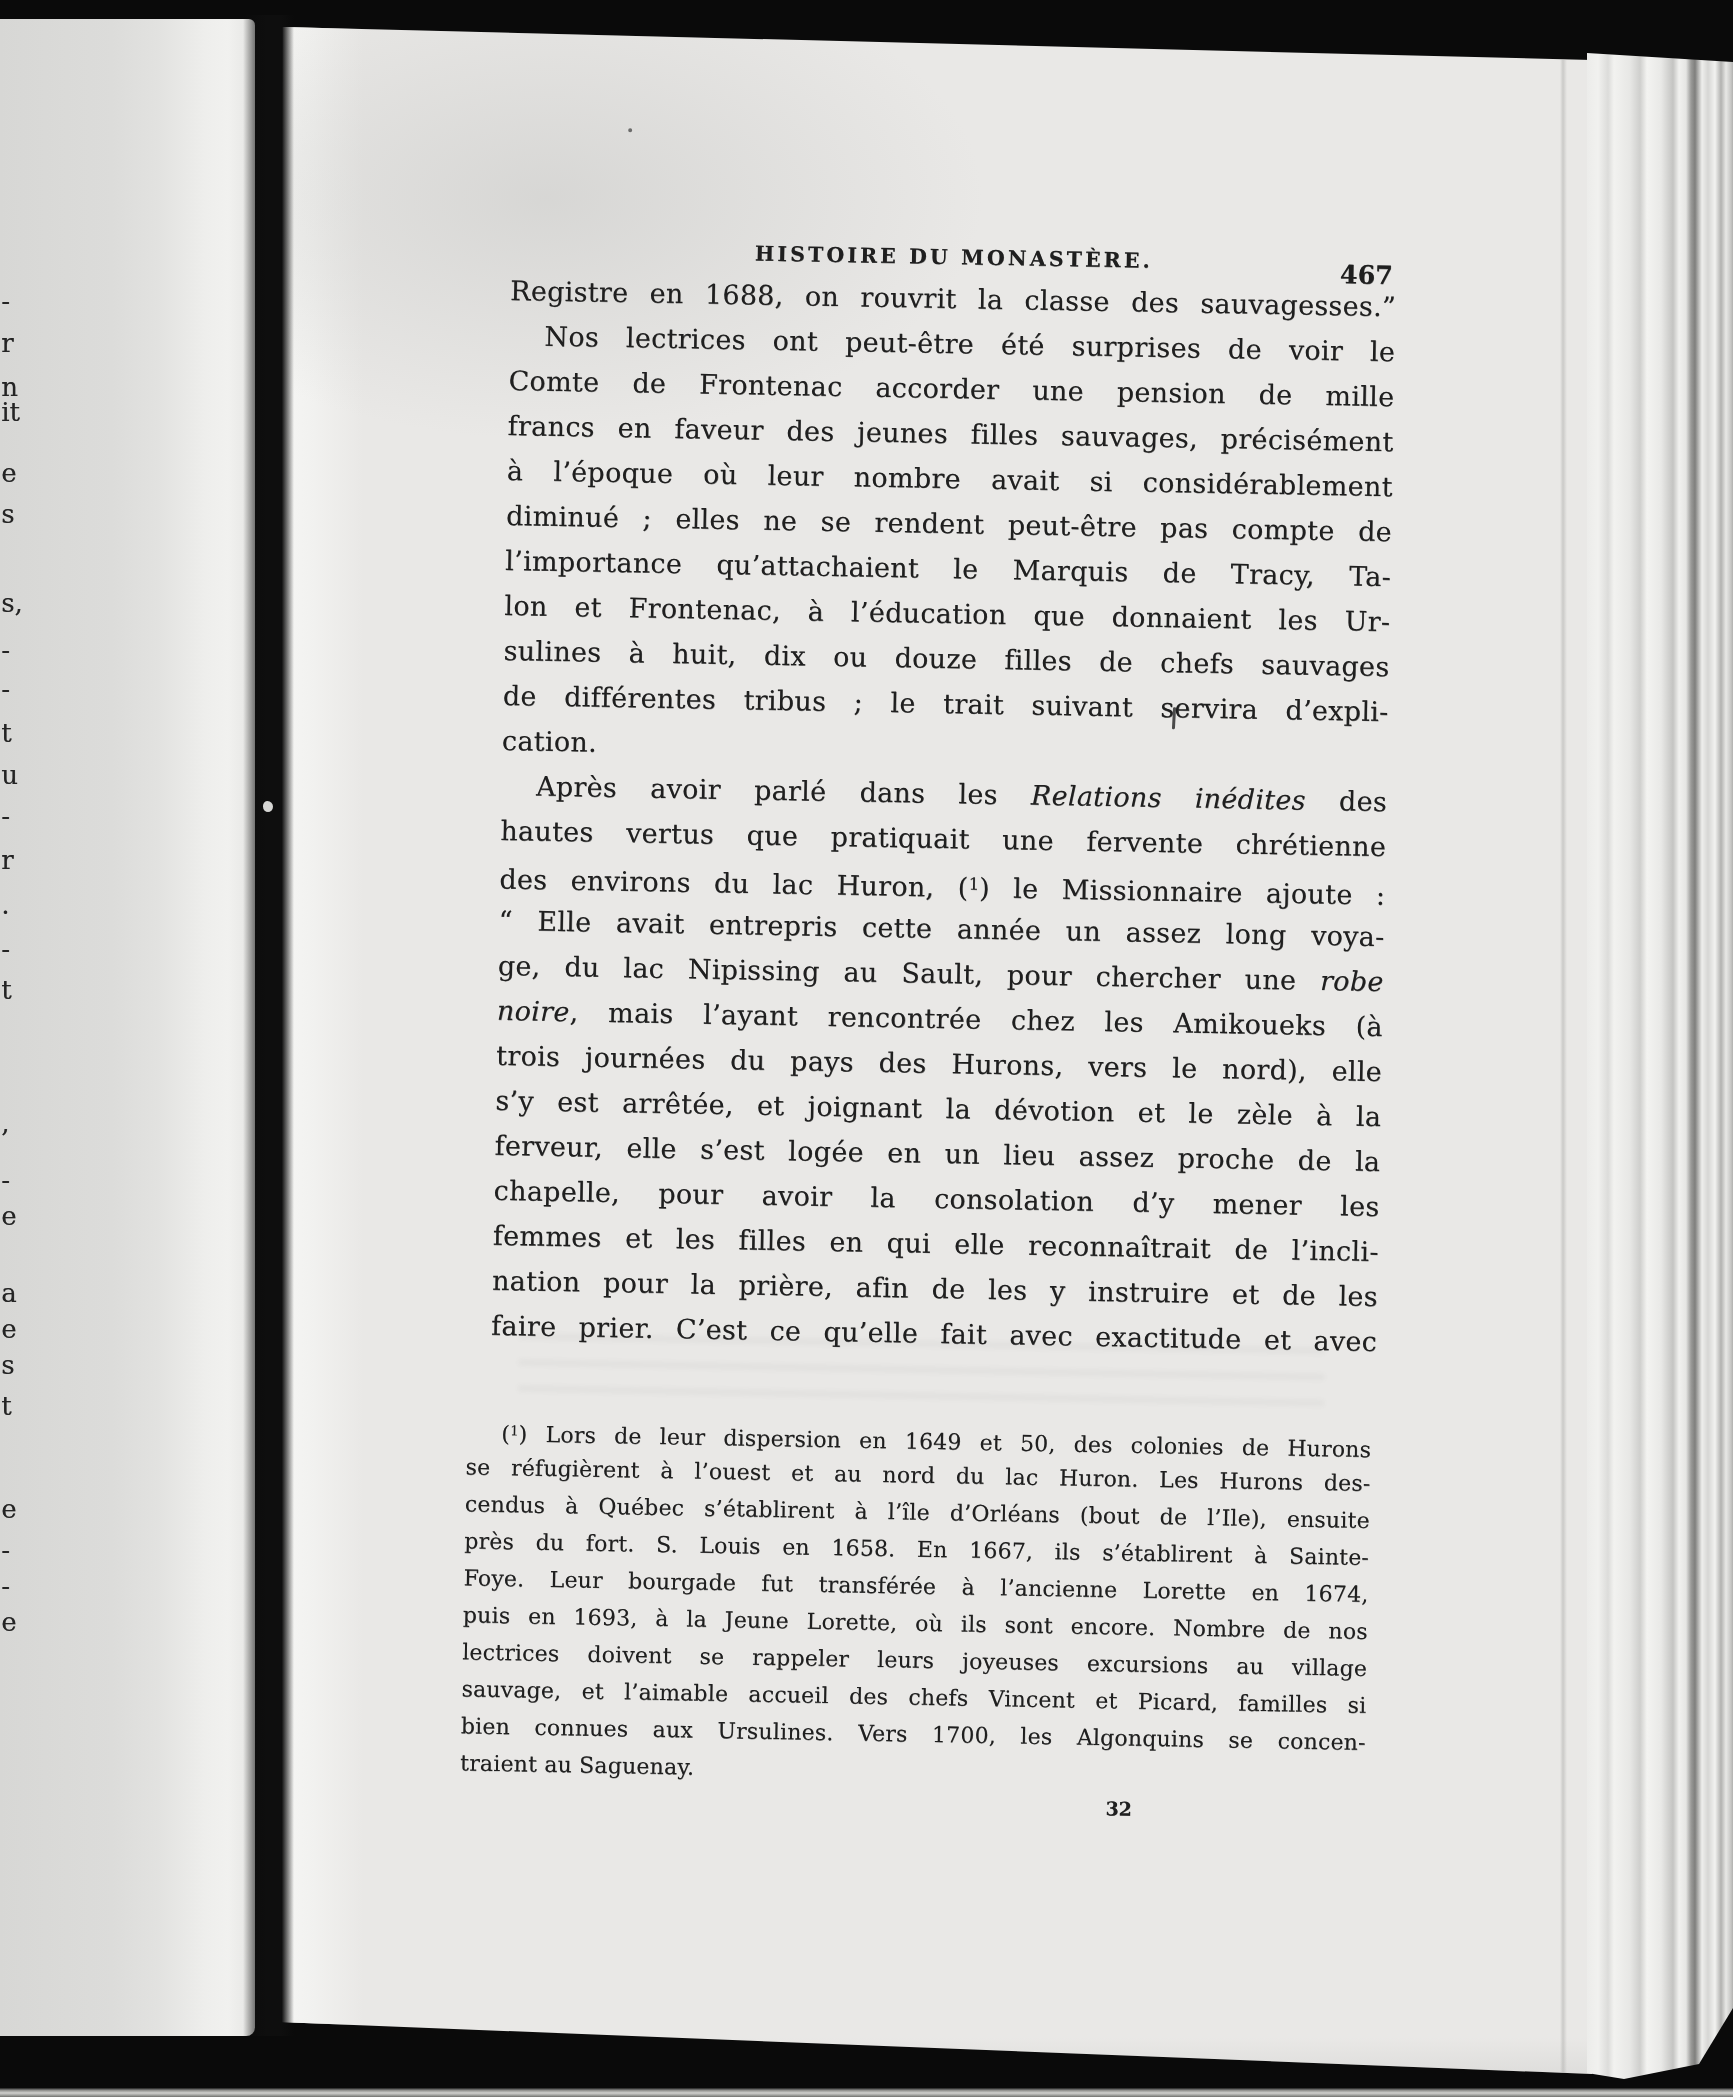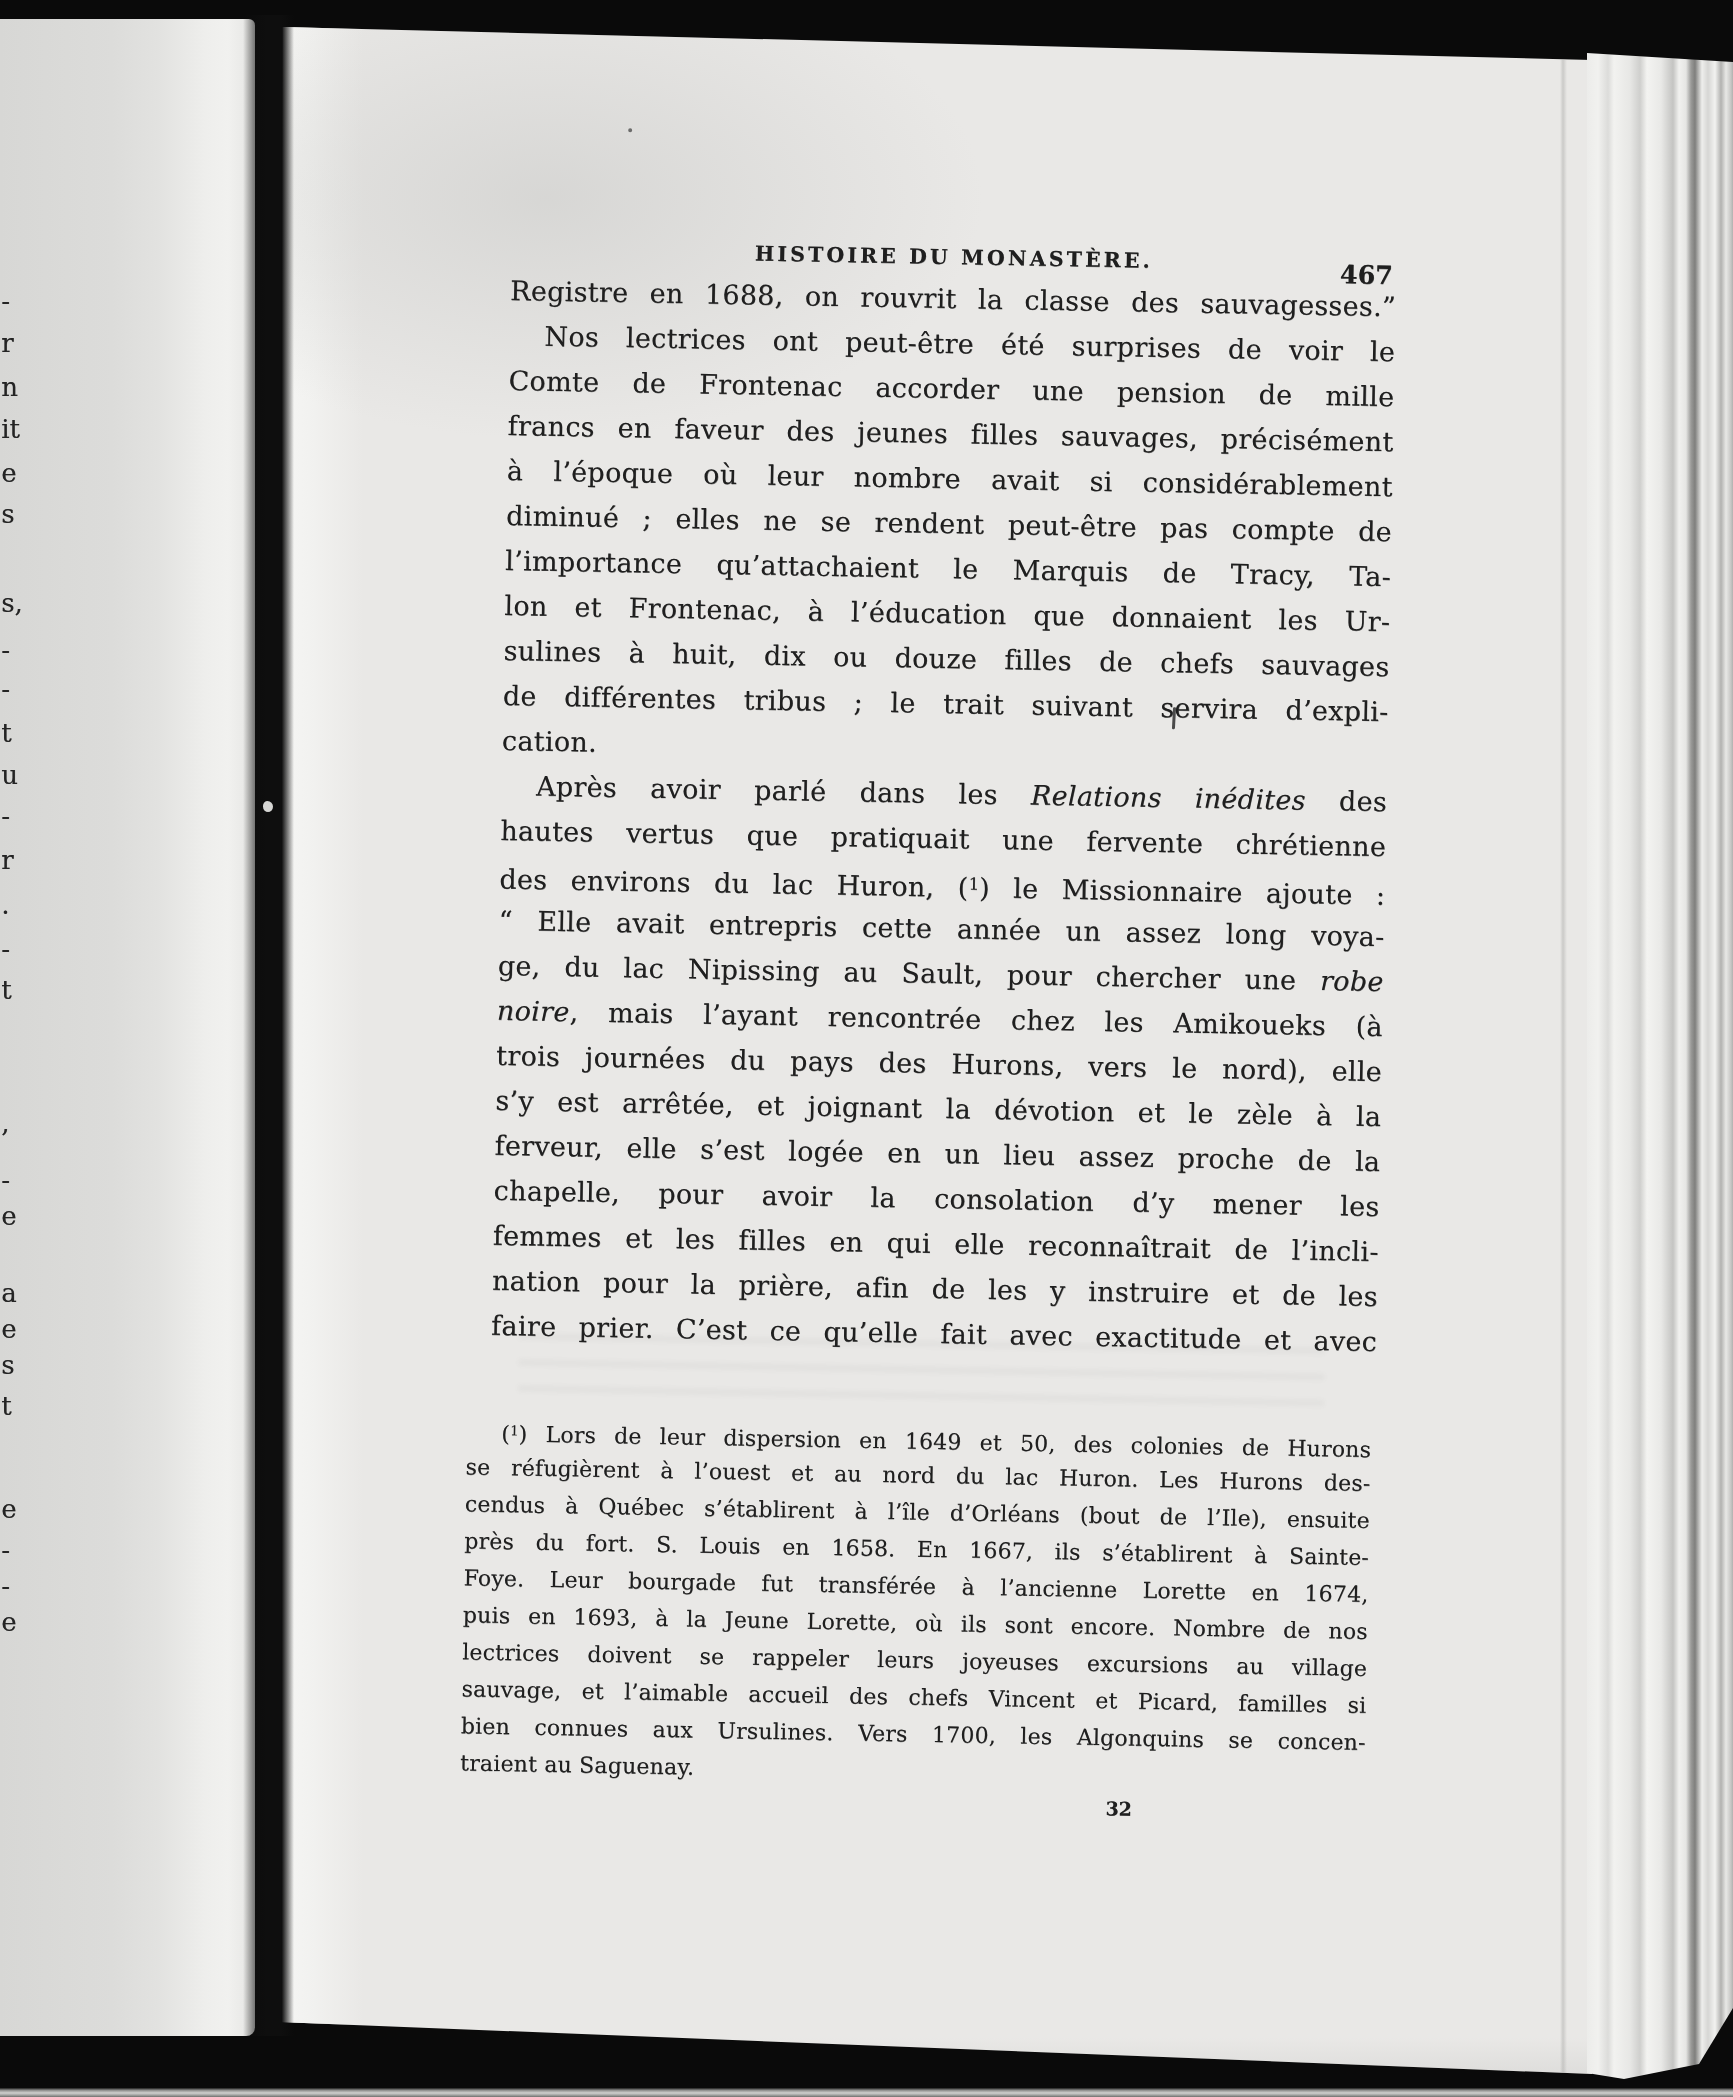--- a/index.html
+++ b/index.html
@@ -80,21 +80,21 @@
 </head>
 <body>
 
 <div id="screen">
 
   <div class="left-page">
     <div>
         <span class="frag" style="top: 267px;">-</span>
         <span class="frag" style="top: 309px;">r</span>
         <span class="frag" style="top: 353px;">n</span>
-        <span class="frag" style="top: 395px;">it</span>
+        <span class="frag" style="top: 378px;">it</span>
         <span class="frag" style="top: 439px;">e</span>
         <span class="frag" style="top: 480px;">s</span>
         <span class="frag" style="top: 569px;">s,</span>
         <span class="frag" style="top: 616px;">-</span>
         <span class="frag" style="top: 655px;">-</span>
         <span class="frag" style="top: 699px;">t</span>
         <span class="frag" style="top: 741px;">u</span>
         <span class="frag" style="top: 782px;">-</span>
         <span class="frag" style="top: 826px;">r</span>
         <span class="frag" style="top: 871px;">.</span>

